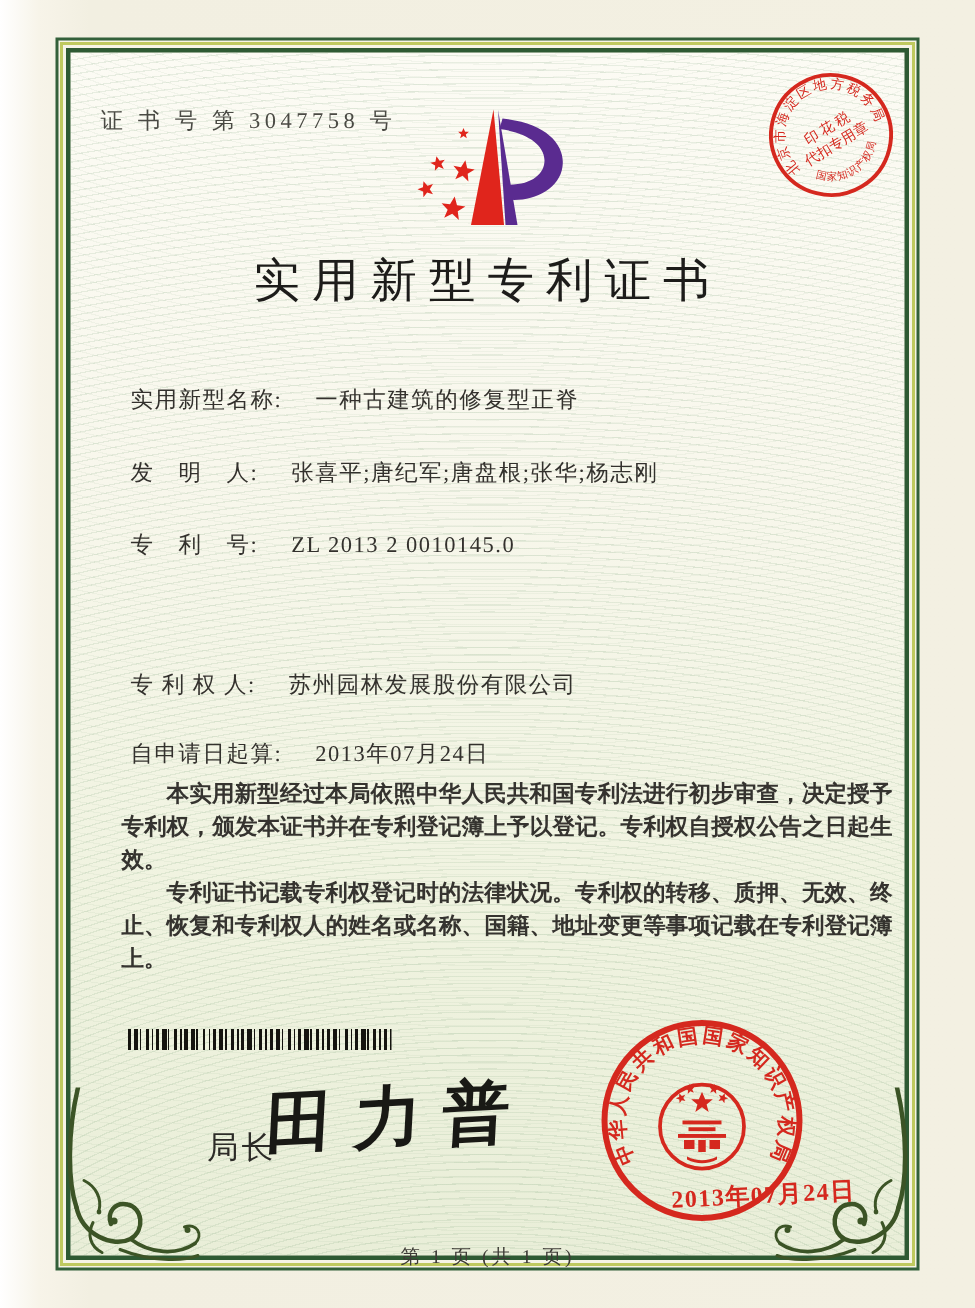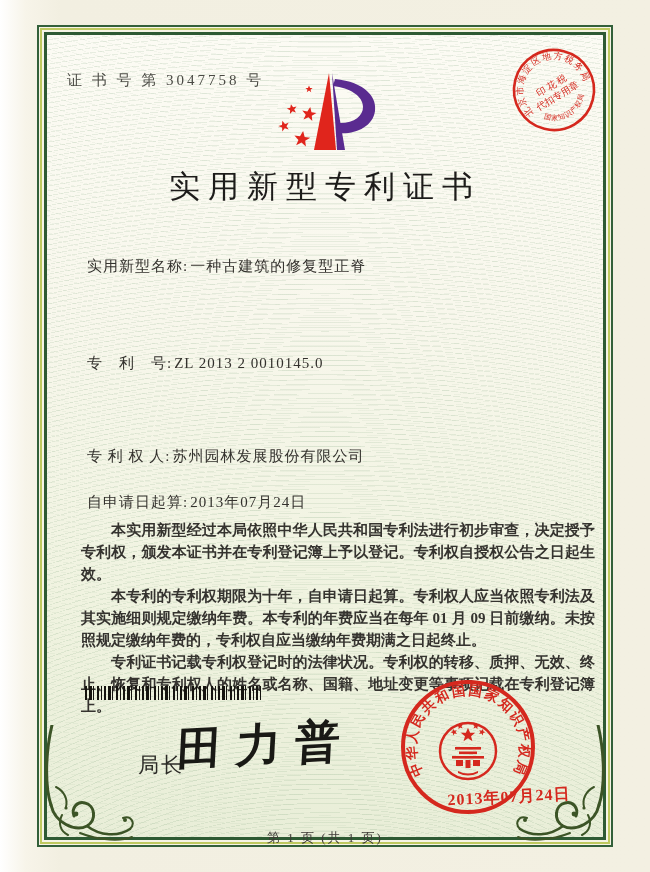--- a/index.html
+++ b/index.html
@@ -19,21 +19,21 @@
       repeating-radial-gradient(100% 55% at 50% 135%, rgba(124,164,124,0.16) 0 1px, rgba(0,0,0,0) 1px 6px),
       repeating-radial-gradient(120% 60% at 50% -40%, rgba(124,164,124,0.08) 0 1px, rgba(0,0,0,0) 1px 7px),
       linear-gradient(180deg,#fcfbf4 0%,#f8f7ec 35%,#f0f3e0 70%,#e9eed8 100%);
     box-sizing:border-box;
   }
   .abs{position:absolute;}
   .cert-no{left:20px;top:36px;font-size:15px;letter-spacing:3px;color:#4a4a44;}
   .title{left:0;top:131px;width:100%;text-align:center;font-size:31px;font-weight:normal;
          letter-spacing:8px;color:#1d1c1a;}
   .field{left:40px;font-size:15px;color:#33312d;letter-spacing:1px;white-space:nowrap;}
-  .field .lab{margin-right:2px;}
+  .field .lab{margin-right:22px;}
   .paras{left:34px;top:484px;width:514px;font-size:15px;line-height:22px;color:#35332f;
          text-align:justify;font-weight:bold;}
   .paras p{margin:0;text-indent:2em;}
   .barcode{left:38px;top:651px;width:176px;height:14px;
     background:repeating-linear-gradient(90deg,
       #15140f 0 2px,transparent 2px 4px,#15140f 4px 7px,transparent 7px 8px,
       #15140f 8px 9px,transparent 9px 12px,#15140f 12px 14px,transparent 14px 16px,
       #15140f 16px 17px,transparent 17px 19px);}
   .director{left:91px;top:716px;font-size:21px;letter-spacing:2px;color:#2c2b27;}
   .signature{left:130px;top:680px;font-size:45px;color:#191915;letter-spacing:14px;
@@ -88,33 +88,35 @@
       </text>
       <text x="0" y="-2" text-anchor="middle" font-size="9.5" fill="#d5281e">印 花 税</text>
       <text x="0" y="10" text-anchor="middle" font-size="9.5" fill="#d5281e">代扣专用章</text>
     </svg>
 
     <div class="abs title">实用新型专利证书</div>
 
     <div class="abs field" style="top:222px">
       <span class="lab">实用新型名称:</span><span>一种古建筑的修复型正脊</span>
     </div>
+    <div class="abs field" style="top:271px">
+      <span class="lab">发　明　人:</span><span>张喜平;唐纪军;唐盘根;张华;杨志刚</span>
+    </div>
     <div class="abs field" style="top:319px">
       <span class="lab">专　利　号:</span><span>ZL 2013 2 0010145.0</span>
     </div>
     <div class="abs field" style="top:412px">
       <span class="lab">专 利 权 人:</span><span>苏州园林发展股份有限公司</span>
     </div>
     <div class="abs field" style="top:458px">
       <span class="lab">自申请日起算:</span><span>2013年07月24日</span>
     </div>
 
     <div class="abs paras">
       <p>本实用新型经过本局依照中华人民共和国专利法进行初步审查，决定授予专利权，颁发本证书并在专利登记簿上予以登记。专利权自授权公告之日起生效。</p>
-      <p>本专利的专利权期限为十年，自申请日起算。专利权人应当依照专利法及其实施细则规定缴纳年费。本专利的年费应当在每年 01 月 09 日前缴纳。未按照规定缴纳年费的，专利权自应当缴纳年费期满之日起终止。</p>
       <p>专利证书记载专利权登记时的法律状况。专利权的转移、质押、无效、终止、恢复和专利权人的姓名或名称、国籍、地址变更等事项记载在专利登记簿上。</p>
     </div>
 
     <div class="abs barcode"></div>
 
     <div class="abs director">局长</div>
     <div class="abs signature">田力普</div>
 
     <svg class="abs seal-bottom" viewBox="-85 -85 170 170">
       <defs>

